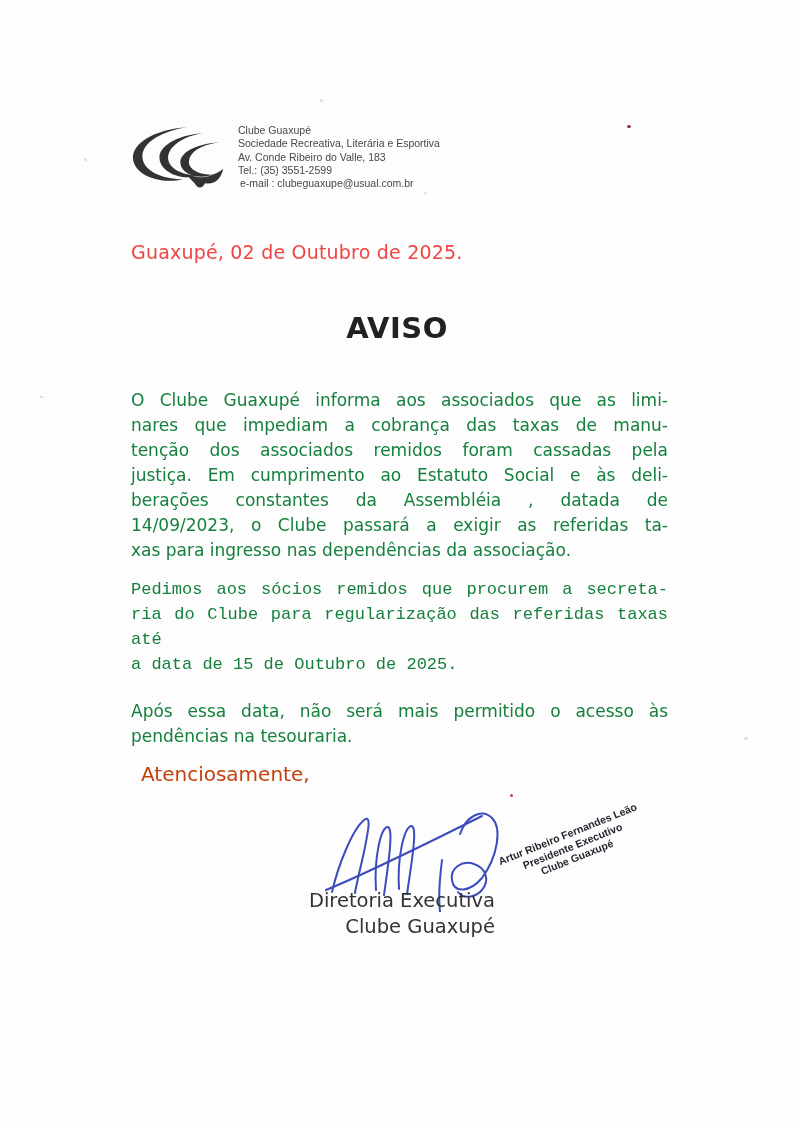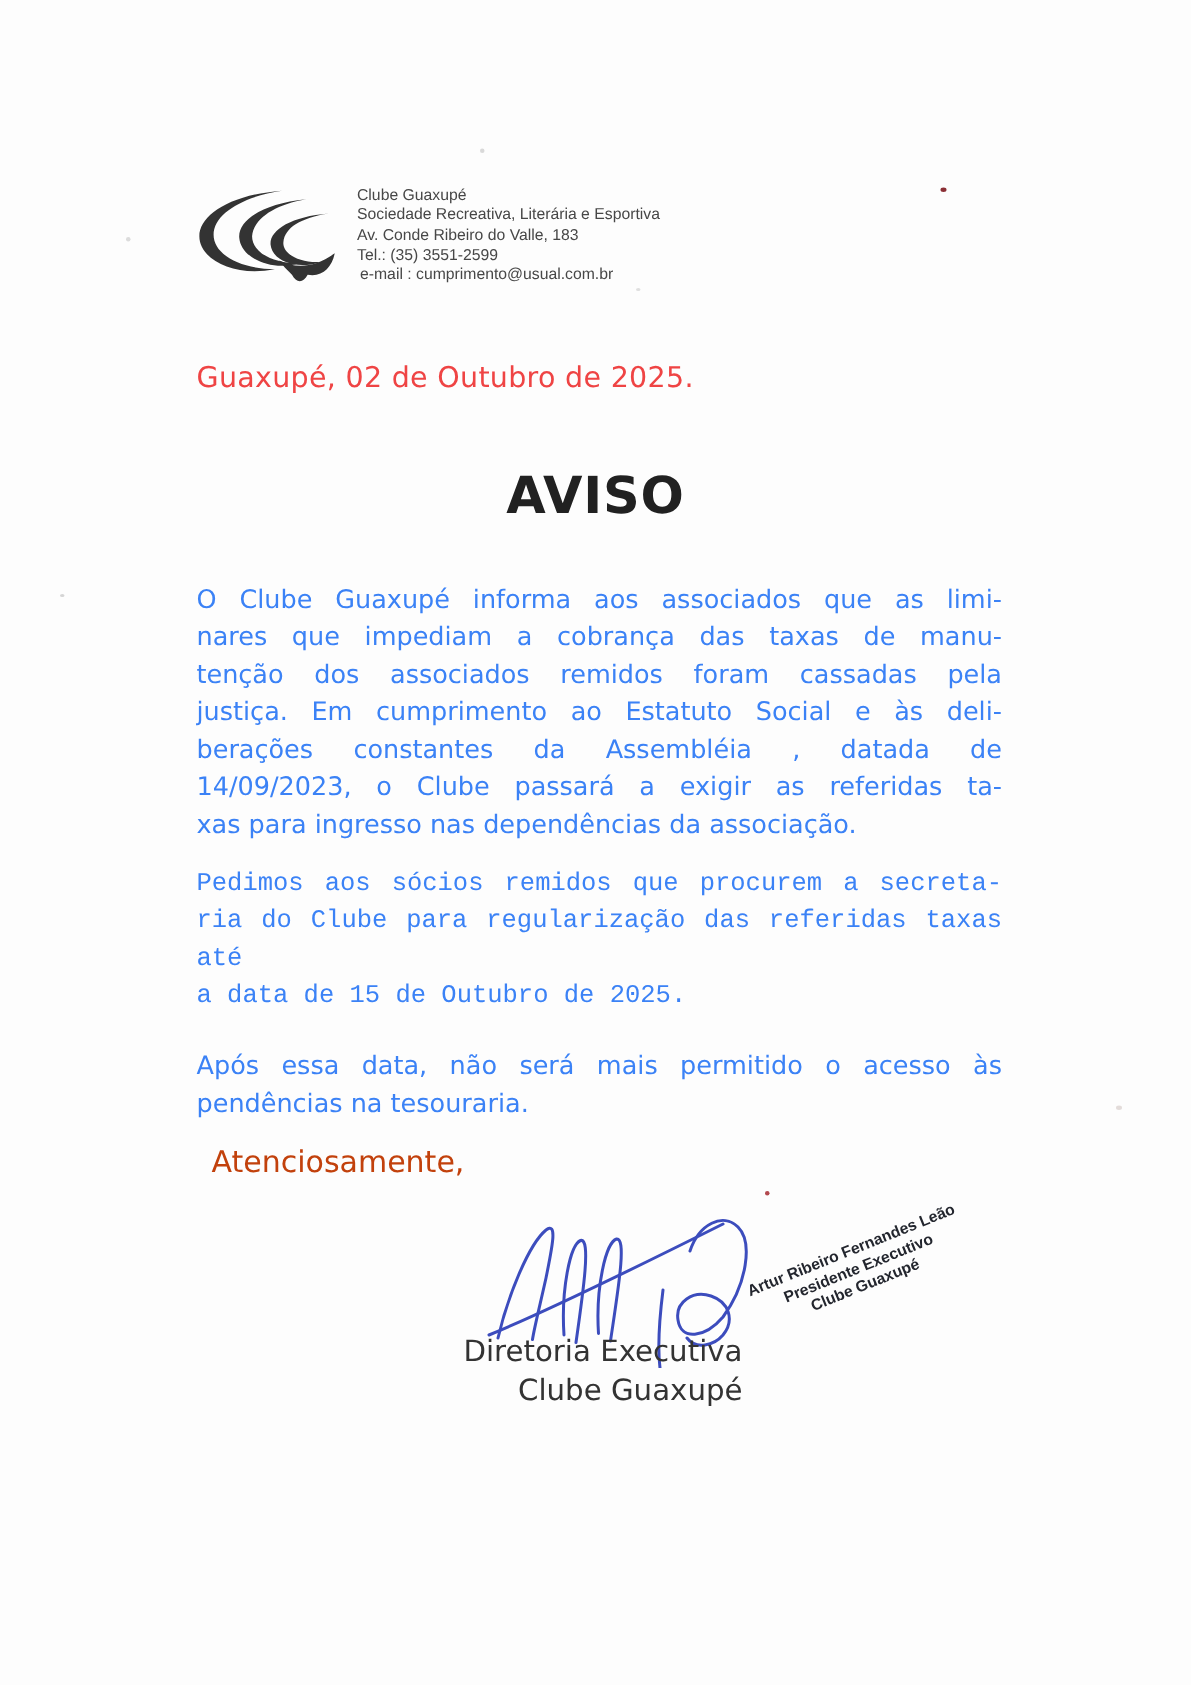--- a/index.html
+++ b/index.html
@@ -19,25 +19,25 @@
     font-size:10.5px;line-height:13.3px;
     color:#474747;margin-top:2px;
   }
   .contact .c-line{white-space:nowrap;}
   .contact .c-line.email{padding-left:2px;}
   
   .dateline{position:absolute;left:131px;top:241px;font-size:19px;color:#ef4444;letter-spacing:.2px;}
   
   .title{
     position:absolute;left:0;top:311px;width:794px;
-    text-align:center;font-size:34px;font-weight:bold;
+    text-align:center;font-size:29px;font-weight:bold;
     letter-spacing:.5px;color:#212121;
   }
   
-  .bodytext{position:absolute;left:131px;top:388px;width:537px;font-size:17px;line-height:25px;color:#3b82f6;}
+  .bodytext{position:absolute;left:131px;top:388px;width:537px;font-size:17px;line-height:25px;color:#15803d;}
   .para{margin:0;}
   .para.p2{margin-top:14px;font-family:Liberation Mono, monospace;}
   .para.p3{margin-top:22px;}
   .jl{text-align:justify;text-align-last:justify;text-justify:inter-word;}
   .ll{text-align:right;text-align-last:left;}
   .closing{position:absolute;left:141px;top:762px;font-size:20px;color:#c2410c;}
   
   .sig-ink{position:absolute;left:322px;top:800px;width:195px;height:112px;}
   .stamp{
     position:absolute;left:500px;top:856px;width:156px;
@@ -72,21 +72,21 @@
         <path d="M77 7 C46 10 29 22 30 34 C31 48 52 58 72 52 C53 52 39 44 39 33 C40 21 54 11 77 7 Z"></path>
         <path d="M93 17 C66 19 51 29 52 39 C53 50 70 57 87 51 C72 52 60 45 61 37 C62 27 73 20 93 17 Z"></path>
         <path d="M58 50 C70 56 83 55 97 45 C95 55 88 62 78 60 C75 66 70 66 67 60 C64 57 60 53 58 50 Z"></path>
       </g>
     </svg>
     <div class="contact">
       <div class="c-line">Clube Guaxupé</div>
       <div class="c-line">Sociedade Recreativa, Literária e Esportiva</div>
       <div class="c-line">Av. Conde Ribeiro do Valle, 183</div>
       <div class="c-line">Tel.: (35) 3551-2599</div>
-      <div class="c-line email">e-mail : cumprimento@usual.com.br</div>
+      <div class="c-line email">e-mail : clubeguaxupe@usual.com.br</div>
     </div>
   </div>
 
   <div class="dateline">Guaxupé, 02 de Outubro de 2025.</div>
 
   <div class="title">AVISO</div>
 
   <div class="bodytext">
     <div class="para p1">
       <div class="jl">O Clube Guaxupé informa aos associados que as limi-</div>

